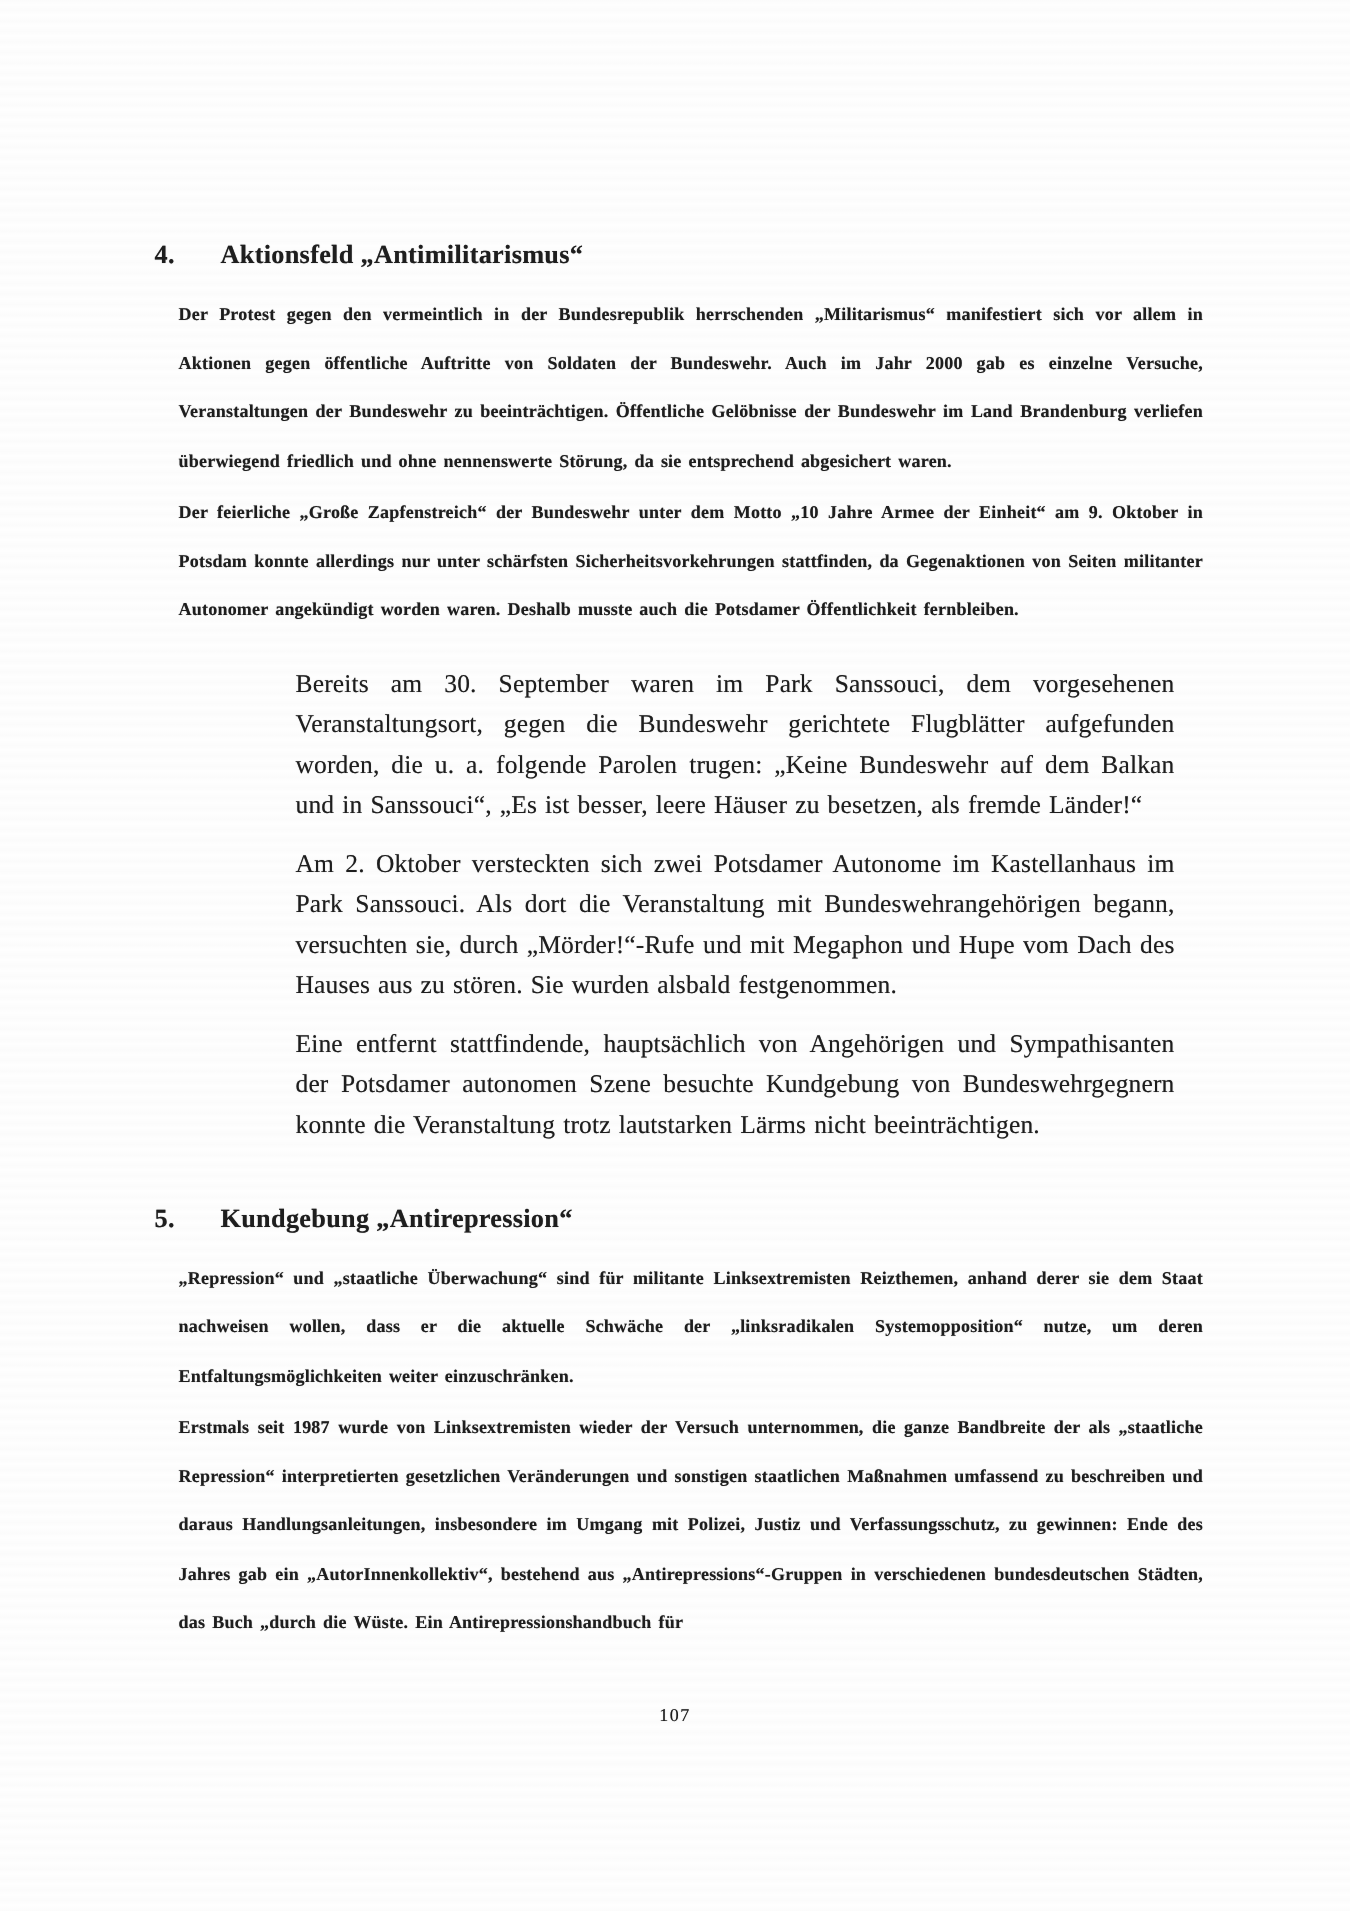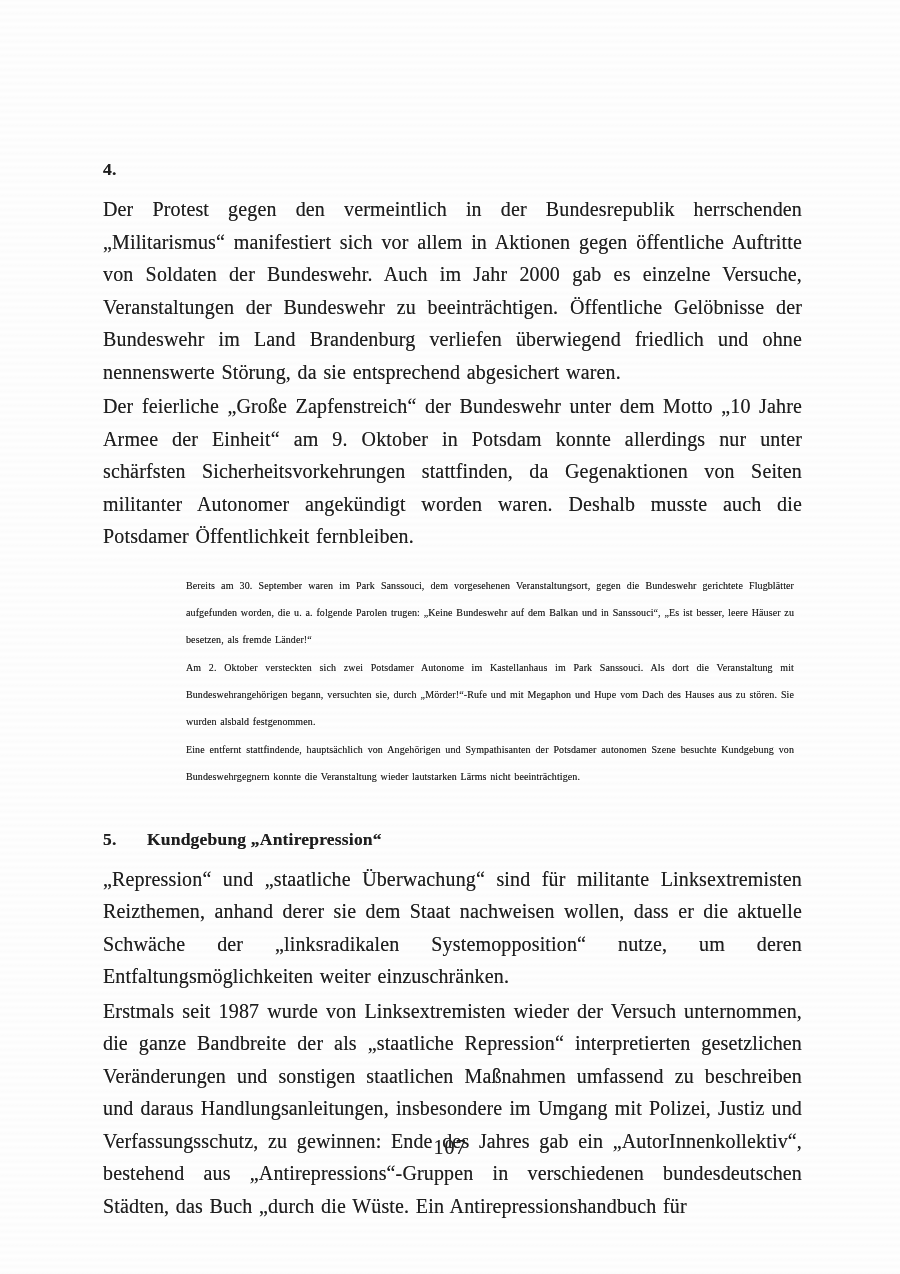--- a/index.html
+++ b/index.html
@@ -37,69 +37,71 @@
     margin: 0 0 13px 0;
     text-shadow: 0 0 0.5px rgba(30,30,30,0.65);
   }
   .heading .hnum {
     flex: 0 0 44px;
   }
   .heading-5 {
     margin-top: 38px;
   }
   p.body-para {
-    margin: 0 0 2px 0;
-    font-size: 20px;
+    margin: 0 0 2px 16px;
+    font-size: 12px;
     line-height: 32.5px;
     text-align: justify;
     letter-spacing: 0.15px;
     word-spacing: 1.5px;
     text-shadow: 0 0 0.55px rgba(35,35,35,0.6);
+    font-weight: bold;
   }
   .quote-block {
     margin: 19px 0 0 82px;
     width: 610px;
   }
   .quote-block p.quote-para {
-    margin: 1px;
-    font-size: 10px;
+    margin: 12px;
+    font-size: 17px;
     line-height: 27px;
     text-align: justify;
     letter-spacing: 0.1px;
     word-spacing: 1px;
     text-shadow: 0 0 0.5px rgba(40,40,40,0.6);
   }
   .pagenum {
     position: absolute;
     top: 1136px;
     left: 0;
     width: 900px;
     text-align: center;
-    font-size: 20px;
+    font-size: 12px;
     letter-spacing: 1px;
     text-shadow: 0 0 0.5px rgba(40,40,40,0.6);
   }
 </style>
 </head>
 <body>
 
 <div class="page">
   <main class="content">
 
     <div class="heading">
       <span class="hnum">4.</span>
+      <span class="htitle">Aktionsfeld „Antimilitarismus“</span>
     </div>
 
     <p class="body-para">Der Protest gegen den vermeintlich in der Bundesrepublik herrschenden „Militarismus“ manifestiert sich vor allem in Aktionen gegen öffentliche Auftritte von Soldaten der Bundeswehr. Auch im Jahr 2000 gab es einzelne Versuche, Veranstaltungen der Bundeswehr zu beeinträchtigen. Öffentliche Gelöbnisse der Bundeswehr im Land Brandenburg verliefen überwiegend friedlich und ohne nennenswerte Störung, da sie entsprechend abgesichert waren.</p>
     <p class="body-para">Der feierliche „Große Zapfenstreich“ der Bundeswehr unter dem Motto „10 Jahre Armee der Einheit“ am 9. Oktober in Potsdam konnte allerdings nur unter schärfsten Sicherheitsvorkehrungen stattfinden, da Gegenaktionen von Seiten militanter Autonomer angekündigt worden waren. Deshalb musste auch die Potsdamer Öffentlichkeit fernbleiben.</p>
 
     <div class="quote-block">
       <p class="quote-para">Bereits am 30. September waren im Park Sanssouci, dem vorgesehenen Veranstaltungsort, gegen die Bundeswehr gerichtete Flugblätter aufgefunden worden, die u. a. folgende Parolen trugen: „Keine Bundeswehr auf dem Balkan und in Sanssouci“, „Es ist besser, leere Häuser zu besetzen, als fremde Länder!“</p>
       <p class="quote-para">Am 2. Oktober versteckten sich zwei Potsdamer Autonome im Kastellanhaus im Park Sanssouci. Als dort die Veranstaltung mit Bundeswehrangehörigen begann, versuchten sie, durch „Mörder!“-Rufe und mit Megaphon und Hupe vom Dach des Hauses aus zu stören. Sie wurden alsbald festgenommen.</p>
-      <p class="quote-para">Eine entfernt stattfindende, hauptsächlich von Angehörigen und Sympathisanten der Potsdamer autonomen Szene besuchte Kundgebung von Bundeswehrgegnern konnte die Veranstaltung wieder lautstarken Lärms nicht beeinträchtigen.</p>
+      <p class="quote-para">Eine entfernt stattfindende, hauptsächlich von Angehörigen und Sympathisanten der Potsdamer autonomen Szene besuchte Kundgebung von Bundeswehrgegnern konnte die Veranstaltung trotz lautstarken Lärms nicht beeinträchtigen.</p>
     </div>
 
     <div class="heading heading-5">
       <span class="hnum">5.</span>
       <span class="htitle">Kundgebung „Antirepression“</span>
     </div>
 
     <p class="body-para">„Repression“ und „staatliche Überwachung“ sind für militante Linksextremisten Reizthemen, anhand derer sie dem Staat nachweisen wollen, dass er die aktuelle Schwäche der „linksradikalen Systemopposition“ nutze, um deren Entfaltungsmöglichkeiten weiter einzuschränken.</p>
     <p class="body-para">Erstmals seit 1987 wurde von Linksextremisten wieder der Versuch unternommen, die ganze Bandbreite der als „staatliche Repression“ interpretierten gesetzlichen Veränderungen und sonstigen staatlichen Maßnahmen umfassend zu beschreiben und daraus Handlungsanleitungen, insbesondere im Umgang mit Polizei, Justiz und Verfassungsschutz, zu gewinnen: Ende des Jahres gab ein „AutorInnenkollektiv“, bestehend aus „Antirepressions“-Gruppen in verschiedenen bundesdeutschen Städten, das Buch „durch die Wüste. Ein Antirepressionshandbuch für</p>
 

